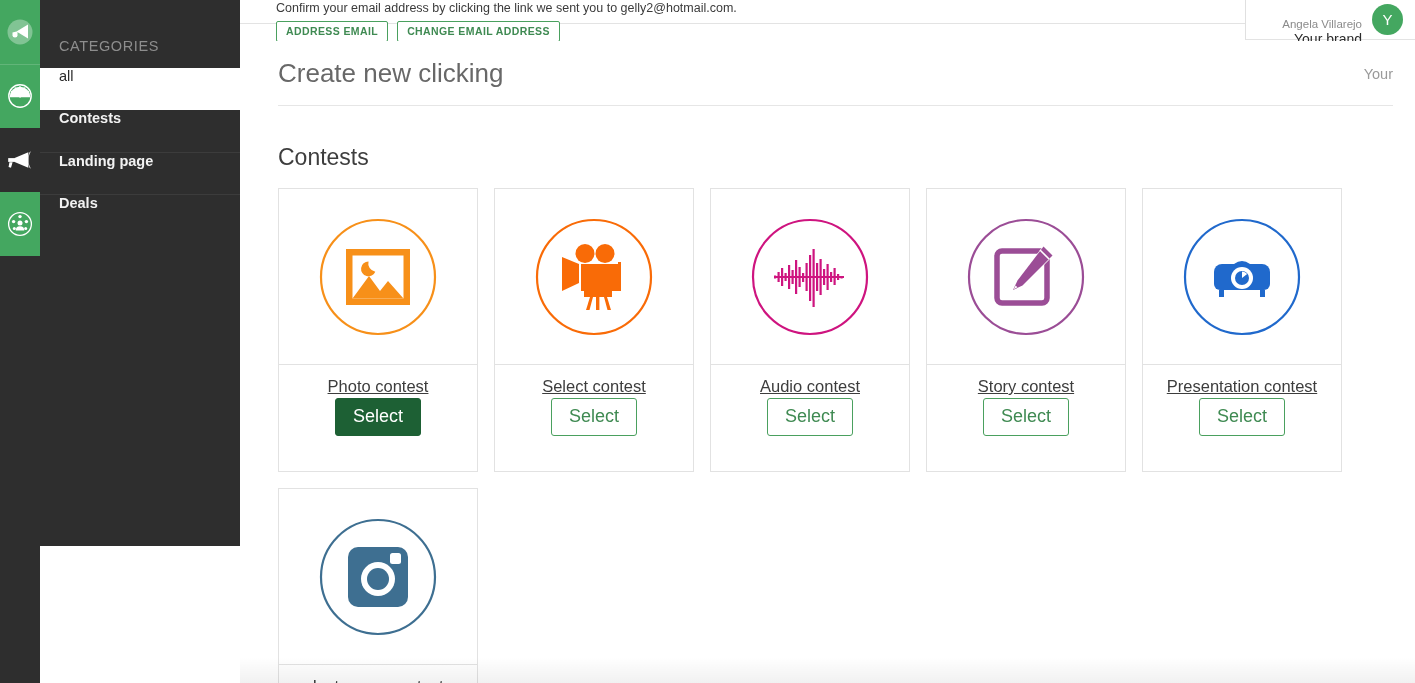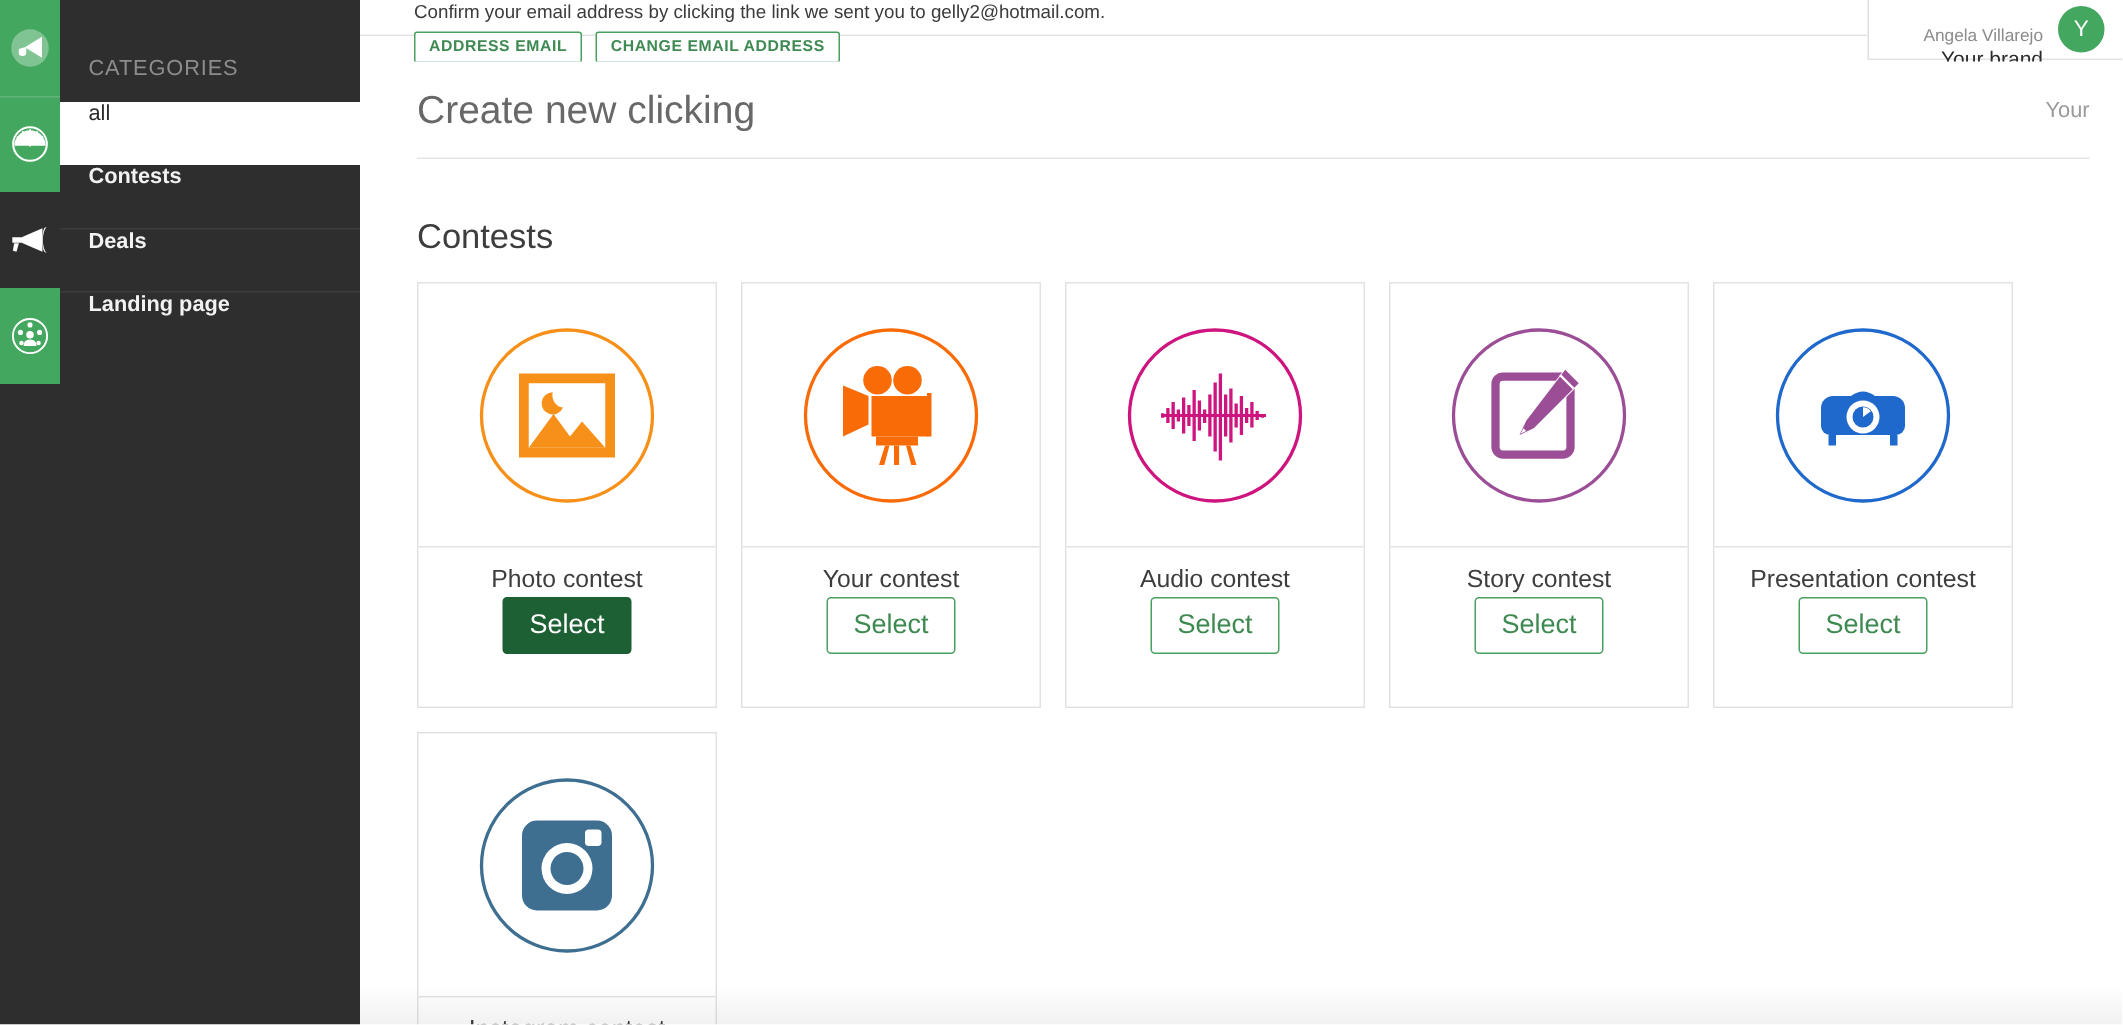--- a/index.html
+++ b/index.html
@@ -23,21 +23,21 @@
   }
   .rail-item.green { background: #44a760; }
   .rail-item.dark  { background: #2e2e2e; }
   .rail-item.green + .rail-item.green { box-shadow: inset 0 1px 0 rgba(255,255,255,.16); }
   .rail-item svg { display: block; }
   .rail-spacer { height: 64px; }
 
   
   .sidebar {
     position: absolute; left: 40px; top: 0;
-    width: 200px; height: 683px;
+    width: 200px; height: 546px;
     background: #2e2e2e;
   }
   .sb-title {
     color: #8d8d8d;
     font-size: 14.5px;
     letter-spacing: .6px;
     padding: 38px 0 0 19px;
     font-weight: 400;
   }
   .sb-list { margin-top: 14px; }
@@ -156,21 +156,21 @@
     height: 176px;
     display: flex; align-items: center; justify-content: center;
     border-bottom: 1px solid #e2e2e2;
   }
   .card-body {
     height: 106px;
     display: flex; flex-direction: column;
     align-items: center;
     padding-top: 12px;
   }
-  .card-label { font-size: 16.5px; color: #3d3d3d; font-weight: 400; }
+  .card-label { font-size: 16.5px; color: #3d3d3d; font-weight: 400; text-decoration: underline; }
   .select-btn {
     margin-top: 2px;
     min-width: 78px;
     padding: 8px 17px;
     font-family: inherit;
     font-size: 18px;
     border-radius: 3px;
     border: 1px solid #4aa05e;
     background: #ffffff;
     color: #3f8a52;
@@ -244,24 +244,24 @@
   <div class="sidebar">
     <div class="sb-title">CATEGORIES</div>
     <div class="sb-list">
       <div class="sb-item active">
         <span>all</span>
       </div>
       <div class="sb-item">
         <span>Contests</span>
       </div>
       <div class="sb-item">
+        <span>Landing page</span>
+      </div>
+      <div class="sb-item">
         <span>Deals</span>
-      </div>
-      <div class="sb-item">
-        <span>Landing page</span>
       </div>
     </div>
   </div>
 
   <div class="notice-bar">
     <div class="notice-text">Confirm your email address by clicking the link we sent you to gelly2@hotmail.com.</div>
     <div class="notice-btns">
       <button class="notice-btn">ADDRESS EMAIL</button>
       <button class="notice-btn">CHANGE EMAIL ADDRESS</button>
     </div>
@@ -310,21 +310,21 @@
             <rect x="49" y="49" width="38" height="27" fill="#F96B07"></rect>
             <rect x="86" y="47" width="3" height="29" fill="#F96B07"></rect>
             <path d="M47 49 L30 42 L30 76 L47 68 Z" fill="#F96B07"></path>
             <rect x="52" y="76" width="28" height="6" fill="#F96B07"></rect>
             <path d="M58 82 L54 95 L57.5 95 L61 82 Z" fill="#F96B07"></path>
             <rect x="64" y="82" width="3.4" height="13" fill="#F96B07"></rect>
             <path d="M72 82 L75.5 95 L79 95 L75 82 Z" fill="#F96B07"></path>
           </svg>
         </div>
         <div class="card-body">
-          <div class="card-label">Your contest</div>
+          <div class="card-label">Select contest</div>
           <button class="select-btn">Select</button>
         </div>
       </div>
 
       <div class="card">
         <div class="card-icon">
           <svg width="124" height="124" viewBox="0 0 124 124">
             <circle cx="62" cy="62" r="57" fill="none" stroke="#CE147F" stroke-width="2.2"></circle>
             <g fill="#CE147F">
               <rect x="26" y="60.5" width="2.2" height="3"></rect>

